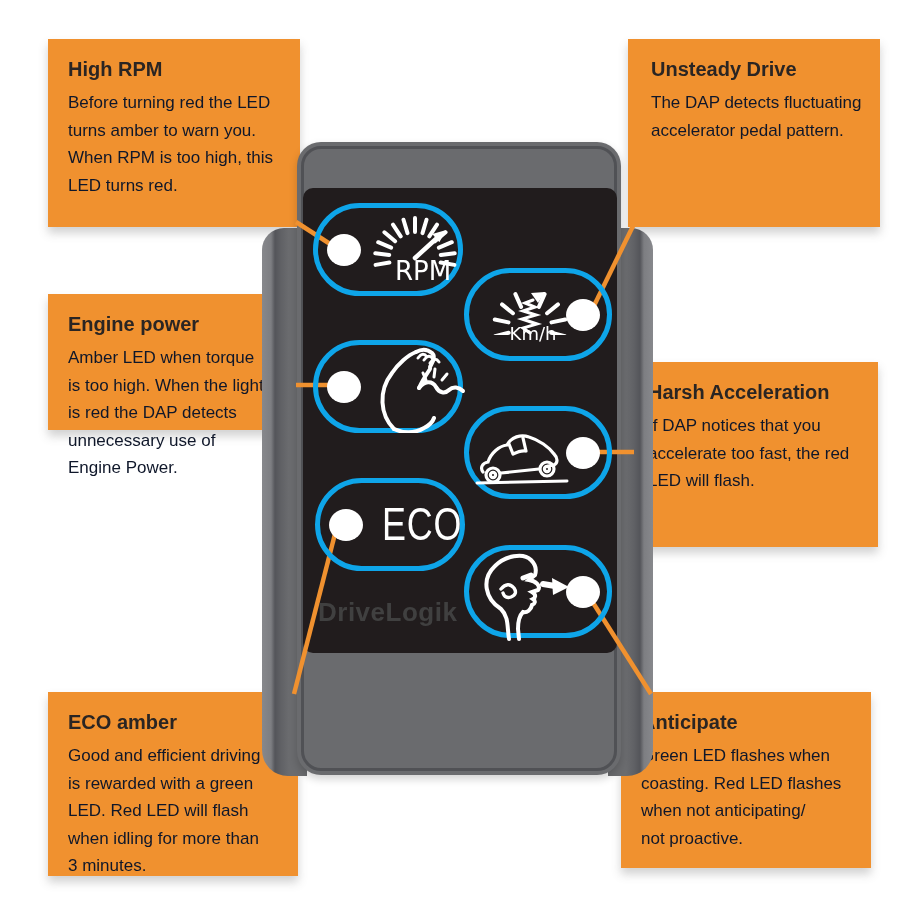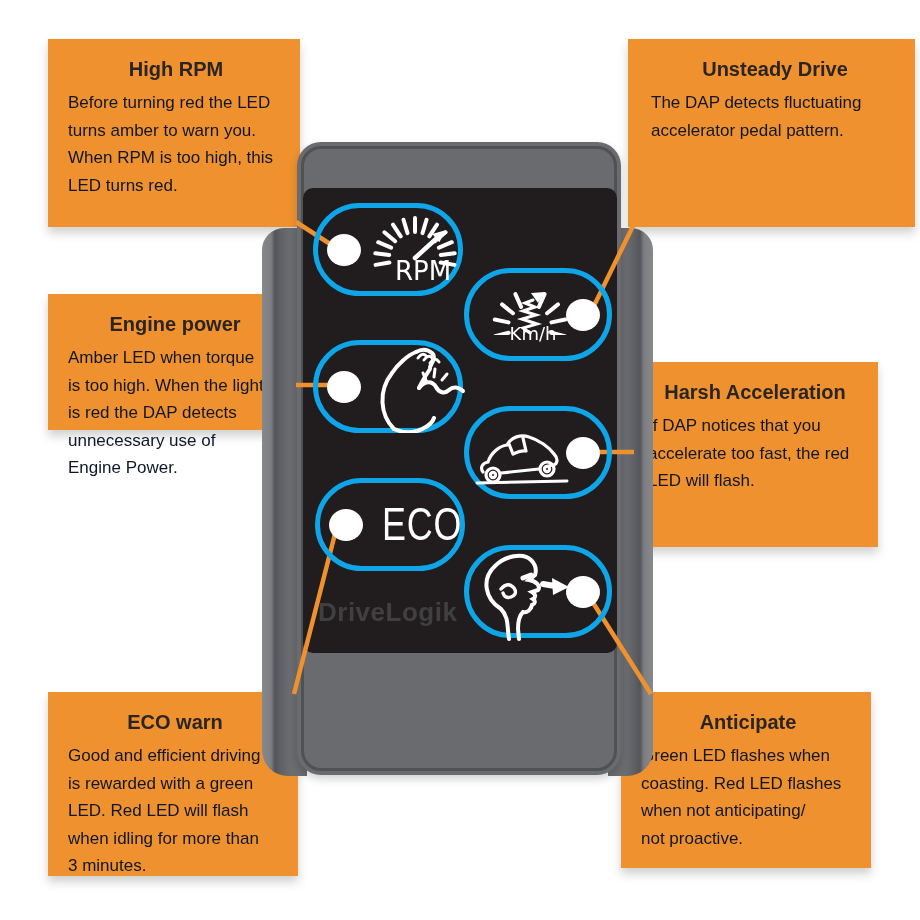--- a/index.html
+++ b/index.html
@@ -6,27 +6,27 @@
   body{
     width:920px;height:920px;position:relative;background:#ffffff;
     font-family:"Liberation Sans",sans-serif;overflow:hidden;
   }
   
   .callout{
     position:absolute;background:#F0912F;padding:17px 16px 0 20px;
     box-sizing:border-box;box-shadow:0 6px 9px rgba(90,90,90,0.28);
   }
   .callout h3{
-    margin:0 0 7px 0;font-size:20px;line-height:26px;font-weight:bold;color:#2A2523;text-align:center;
+    margin:0 0 7px 0;font-size:20px;line-height:26px;font-weight:bold;color:#2A2523;
   }
   .callout p{
     margin:0;font-size:17px;line-height:27.5px;color:#0f172a;white-space:pre-line;
   }
   #box-tl{left:48px; top:39px; width:252px;height:188px;}
-  #box-tr{left:628px;top:39px; width:287px;height:188px;padding-left:23px;}
+  #box-tr{left:628px;top:39px; width:252px;height:188px;padding-left:23px;}
   #box-ml{left:48px; top:294px;width:250px;height:136px;}
   #box-mr{left:628px;top:362px;width:250px;height:185px;}
   #box-bl{left:48px; top:692px;width:250px;height:184px;}
   #box-br{left:621px;top:692px;width:250px;height:176px;}
 
   
   .wing{position:absolute;top:228px;height:548px;width:45px;z-index:1;}
   #wing-left{
     left:262px;border-radius:22px 0 0 26px;
     background:linear-gradient(90deg,#87888C 0px,#7D7E82 9px,#54555A 13px,#606165 19px,#6B6C6F 27px,#6B6C6F 100%);
@@ -191,21 +191,21 @@
 unnecessary use of
 Engine Power.</p>
 </div>
 <div class="callout" id="box-mr">
   <h3>Harsh Acceleration</h3>
   <p>If DAP notices that you
 accelerate too fast, the red
 LED will flash.</p>
 </div>
 <div class="callout" id="box-bl">
-  <h3>ECO warn</h3>
+  <h3>ECO amber</h3>
   <p>Good and efficient driving
 is rewarded with a green
 LED. Red LED will flash
 when idling for more than
 3 minutes.</p>
 </div>
 <div class="callout" id="box-br">
   <h3>Anticipate</h3>
   <p>Green LED flashes when
 coasting. Red LED flashes

